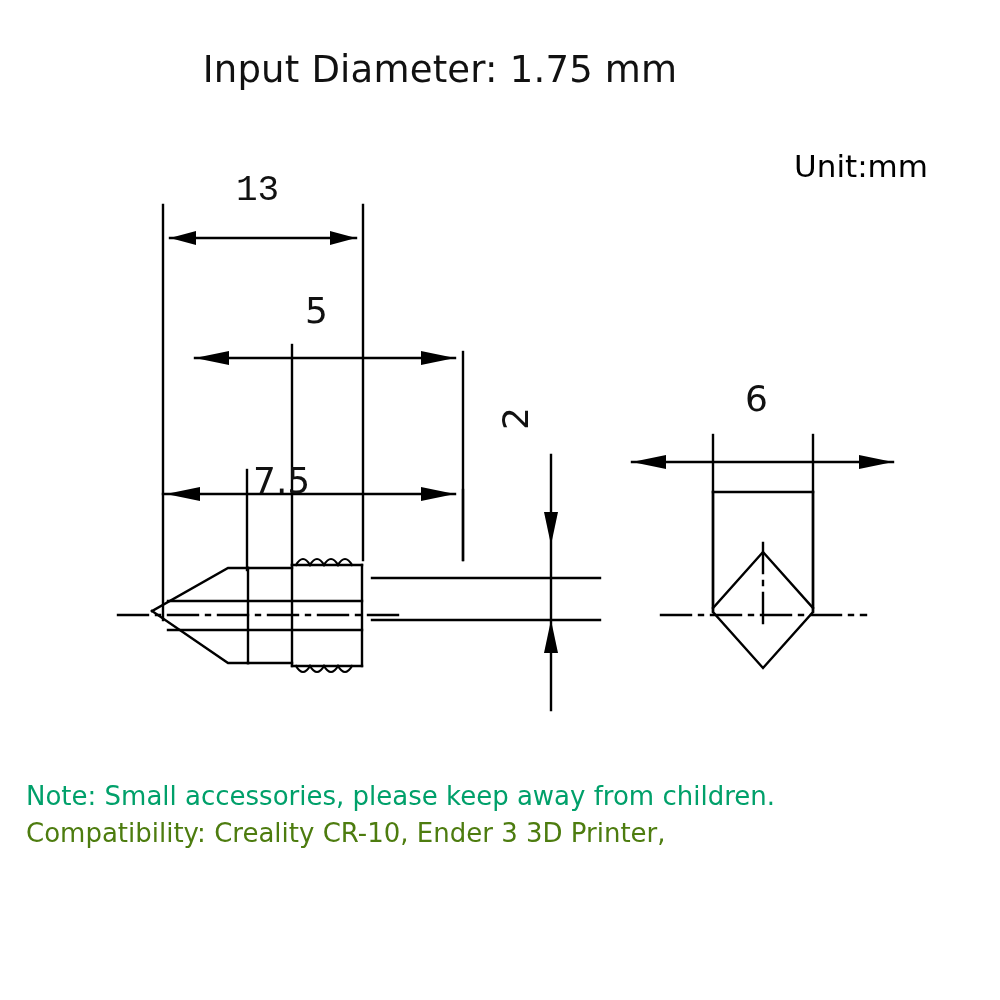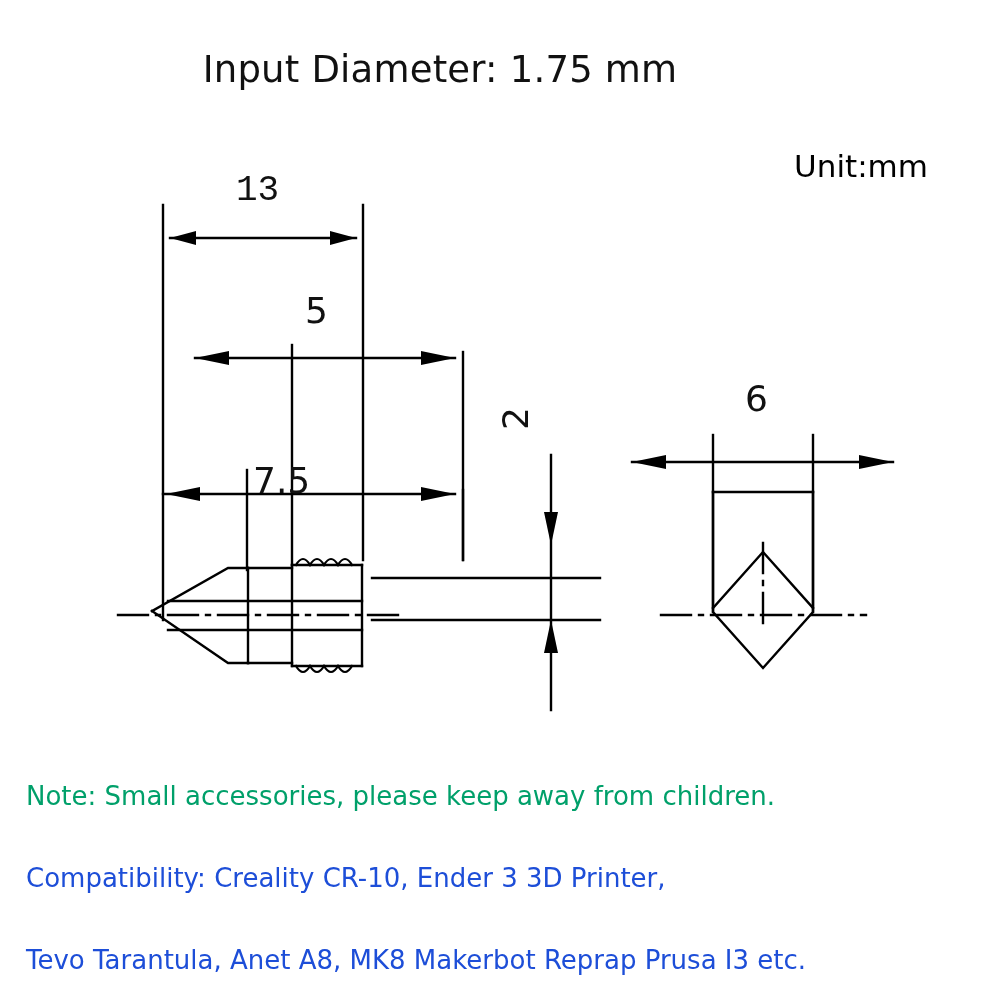--- a/index.html
+++ b/index.html
@@ -46,21 +46,21 @@
     left: 26px;
     top: 778px;
     width: 960px;
   }
   .note-line {
     font-size: 26px;
     line-height: 37px;
     white-space: nowrap;
   }
   .note-green { color: #00a06a; }
-  .note-red { color: #1d4ed8; margin-top: 45px; }
+  .note-red { color: #4d7c0f; }
 
   svg { display: block; }
 </style>
 </head>
 <body>
 
 <div class="canvas">
 
   <div class="title-text">Input Diameter: 1.75 mm</div>
 
@@ -143,16 +143,15 @@
 
   <div style="position:absolute; left:253px; top:428px; font-size:36px; color:#111;margin-top:32px;">7.5</div>
 
   <div style="position:absolute; left:495px; top:430px; font-size:36px; color:#111; transform:rotate(-90deg); transform-origin:left top;">2</div>
 
   <div style="position:absolute; left:745px; top:378px; font-size:36px; color:#111;">6</div>
 
   <div class="notes">
     <div class="note-line note-green">Note: Small accessories, please keep away from children.</div>
     <div class="note-line note-red">Compatibility: Creality CR-10,  Ender 3 3D Printer,</div>
-    <div class="note-line note-red">Tevo Tarantula, Anet A8, MK8 Makerbot Reprap Prusa I3 etc.</div>
   </div>
 
 </div>
 
 </body></html>

